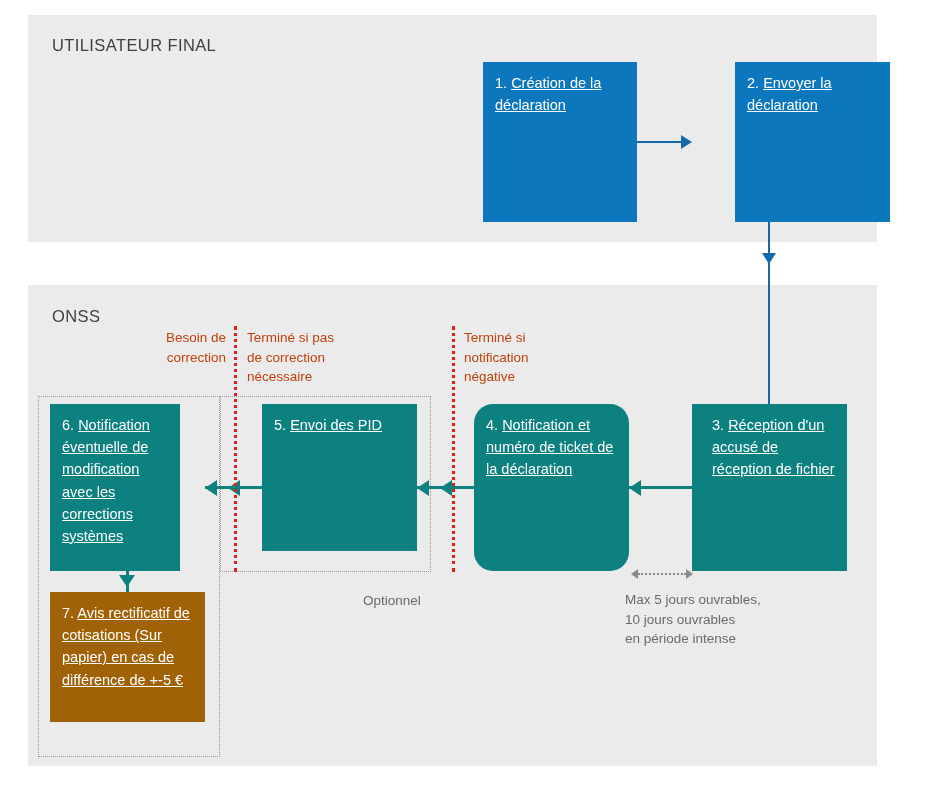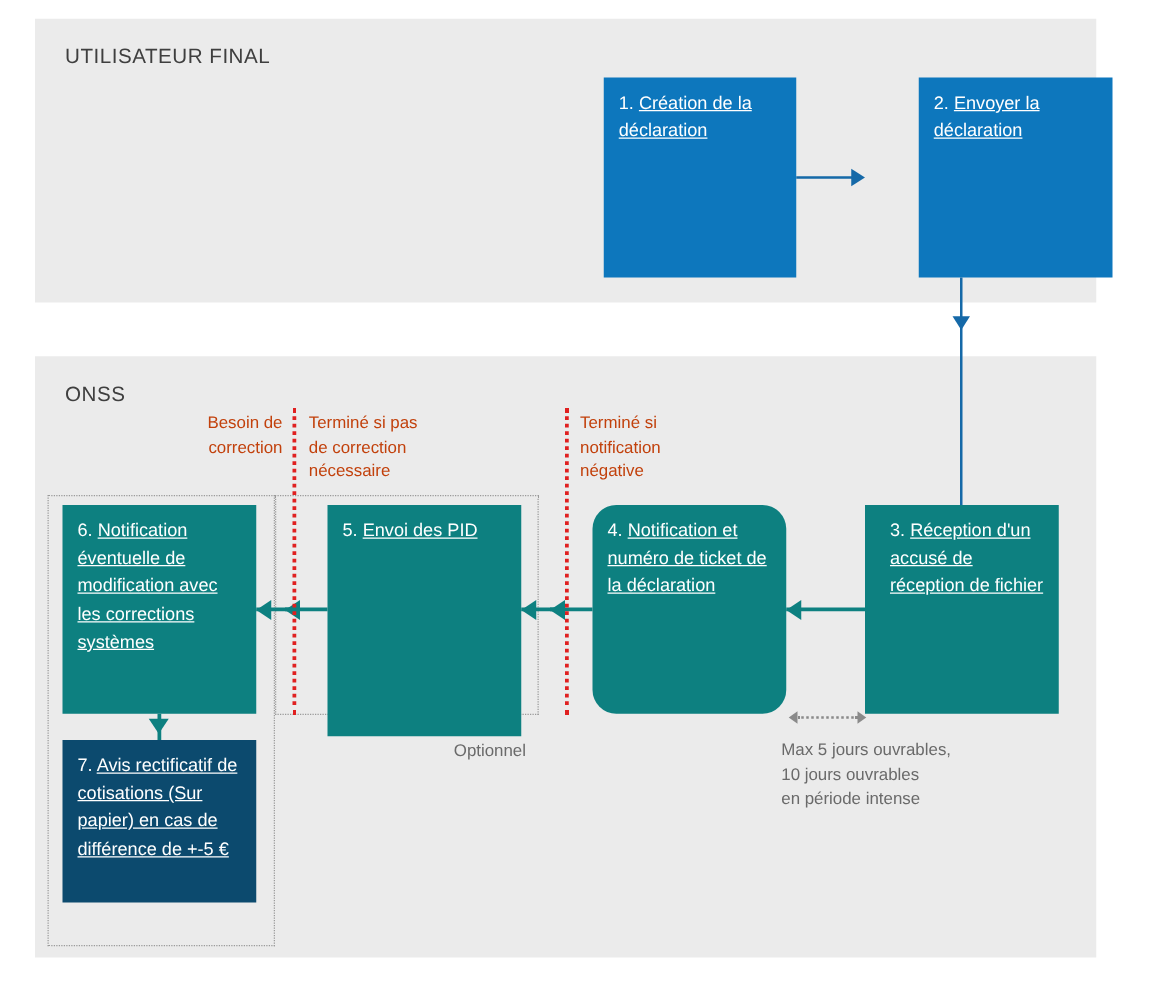--- a/index.html
+++ b/index.html
@@ -23,22 +23,22 @@
        color:#ffffff;font-size:14.5px;line-height:1.53;}
   .box .lbl{display:block;}
   .box .lbl u{text-decoration:underline;text-underline-offset:1px;}
   .blue{background:#0d77bd;}
   .teal{background:#0d8080;}
 
   #box1{left:483px;top:62px;width:154px;height:160px;}
   #box2{left:692px;top:62px;width:155px;height:160px;margin-left:43px;}
   #box3{left:692px;top:404px;width:155px;height:167px;}
   #box4{left:474px;top:404px;width:155px;height:167px;border-radius:19px;}
-  #box5{left:262px;top:404px;width:155px;height:185px;}
-  #box6{left:50px;top:404px;width:155px;height:167px;}
+  #box5{left:262px;top:404px;width:155px;height:147px;}
+  #box6{left:50px;top:404px;width:130px;height:167px;}
   #box7{left:50px;top:592px;width:155px;height:130px;}
 
   
   .ln{position:absolute;background:#1569a8;}
   .ln-t{position:absolute;background:#0d8080;}
 
   .ar{position:absolute;width:0;height:0;}
   .ar-r{border-top:7px solid transparent;border-bottom:7px solid transparent;
         border-left:11px solid #1569a8;}
   .ar-d-b{border-left:7px solid transparent;border-right:7px solid transparent;
@@ -128,21 +128,21 @@
     <span class="lbl">
       <span>6.</span> <u>Notification éventuelle de modification avec les corrections systèmes</u>
     </span>
   </div>
 
   <div class="ln-t" style="left:228px;top:486px;width:34px;height:3px;"></div>
   <div class="ar ar-l" style="left:228px;top:480px;"></div>
   <div class="ln-t" style="left:205px;top:486px;width:28px;height:3px;"></div>
   <div class="ar ar-l" style="left:205px;top:480px;"></div>
 
-  <div class="box teal" id="box7" style="background: #0c4a6e;">
+  <div class="box teal" id="box7" style="background: #a16207;">
     <span class="lbl">
       <span>7.</span> <u>Avis rectificatif de cotisations (Sur papier) en cas de différence de +-5 €</u>
     </span>
   </div>
 
   <div class="ln-t" style="left:126px;top:571px;width:3px;height:21px;"></div>
   <div class="ar ar-d-t" style="left:119px;top:575px;"></div>
 
   <div class="vred" style="left:234px;top:326px;height:246px;"></div>
   <div class="vred" style="left:452px;top:326px;height:246px;"></div>

